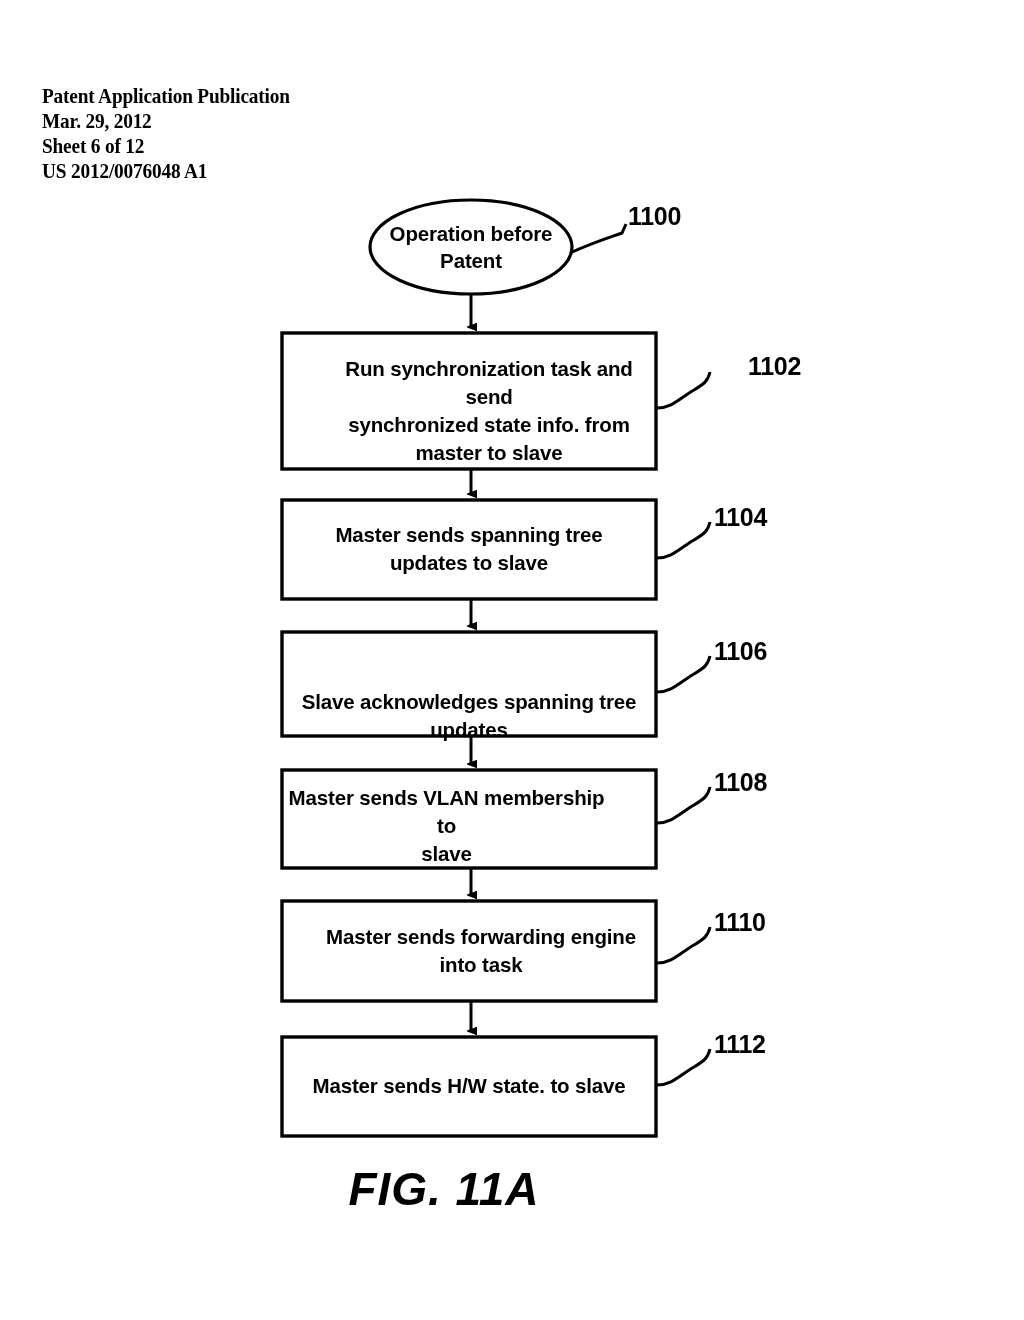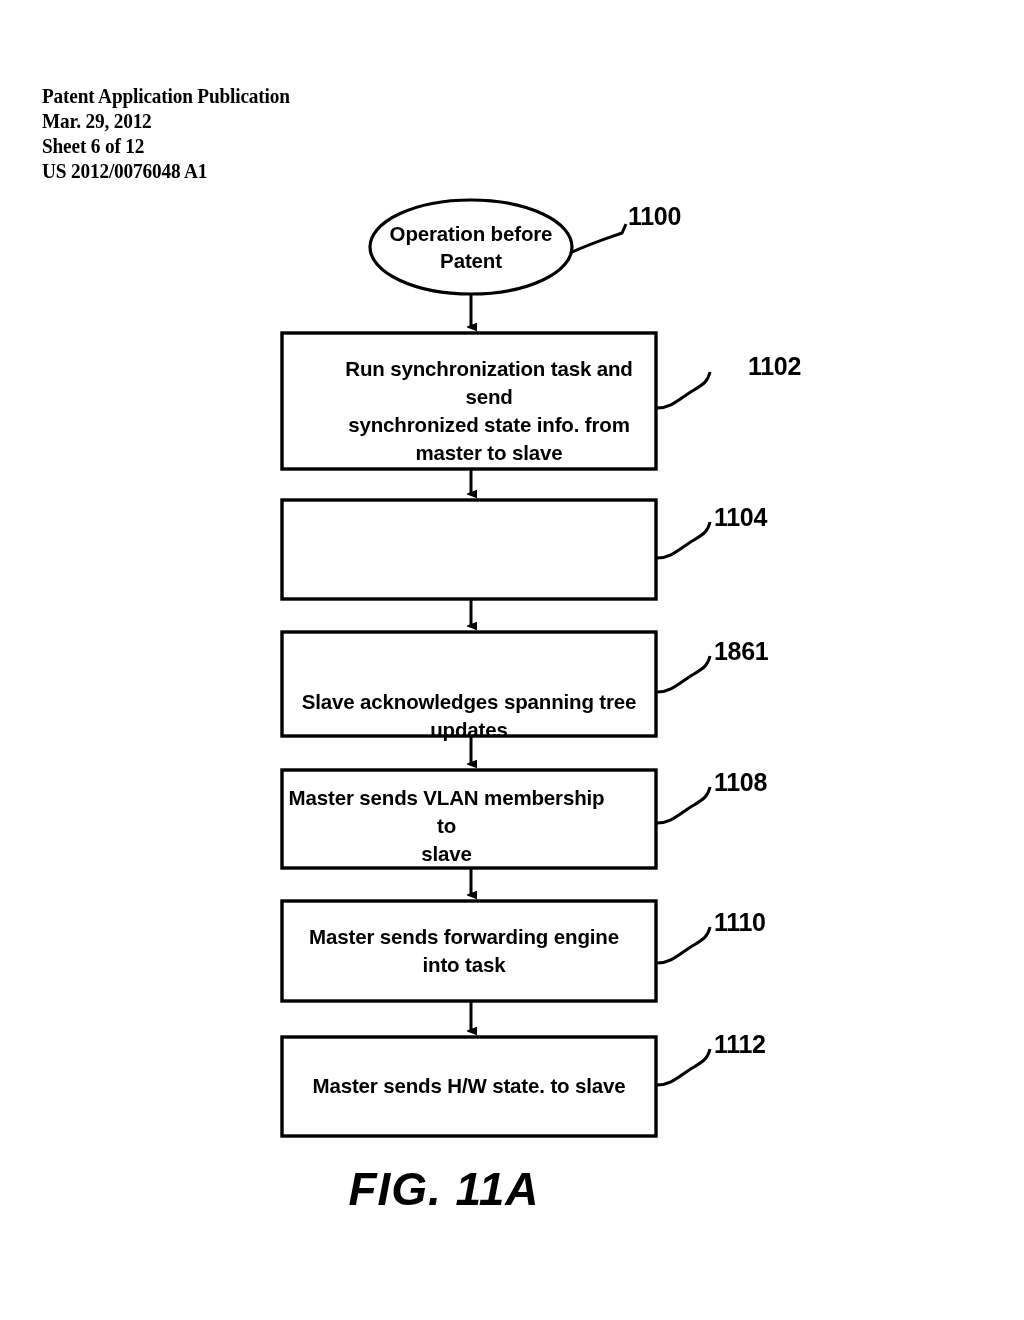--- a/index.html
+++ b/index.html
@@ -157,51 +157,57 @@
   </div>
 
   <div class="node-text" style="left:284px; top:355px; width:322px;padding-left:44px;">
     <div>
       <div>Run synchronization task and send</div>
       <div>synchronized state info. from</div>
       <div>master to slave</div>
     </div>
   </div>
 
+  <div class="node-text" style="left:284px; top:521px; width:370px;">
+    <div>
+      <div>Master sends spanning tree</div>
+      <div>updates to slave</div>
+    </div>
+  </div>
 
   <div class="node-text" style="left:284px; top:688px; width:370px;">
     <div>
       <div>Slave acknowledges spanning tree</div>
       <div>updates</div>
     </div>
   </div>
 
   <div class="node-text" style="left:284px; top:784px; width:325px;">
     <div>
       <div>Master sends VLAN membership to</div>
       <div>slave</div>
     </div>
   </div>
 
-  <div class="node-text" style="left:279px; top:923px; width:370px;align-items:flex-end;">
+  <div class="node-text" style="left:296px; top:923px; width:370px;align-items:flex-end;">
     <div>
       <div>Master sends forwarding engine</div>
       <div>into task</div>
     </div>
   </div>
 
   <div class="node-text" style="left:284px; top:1072px; width:370px;">
     <div>
       <div>Master sends H/W state. to slave</div>
     </div>
   </div>
 
   <div class="ref-label" style="left:628px; top:202px;">1100</div>
   <div class="ref-label" style="left:748px; top:352px;">1102</div>
   <div class="ref-label" style="left:714px; top:503px;">1104</div>
-  <div class="ref-label" style="left:714px; top:637px;">1861</div>
+  <div class="ref-label" style="left:714px; top:637px;">1106</div>
   <div class="ref-label" style="left:714px; top:768px;">1108</div>
   <div class="ref-label" style="left:714px; top:908px;">1110</div>
   <div class="ref-label" style="left:714px; top:1030px;">1112</div>
 
 </div>
 
 <div id="fig-caption">FIG. 11A</div>
 
 </body></html>

